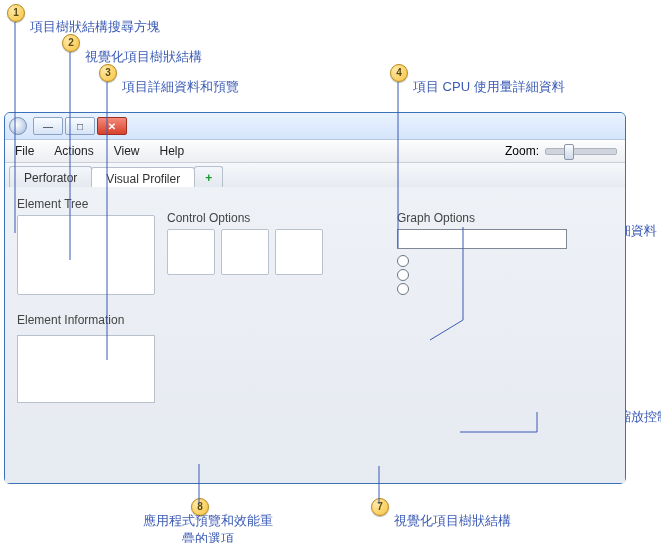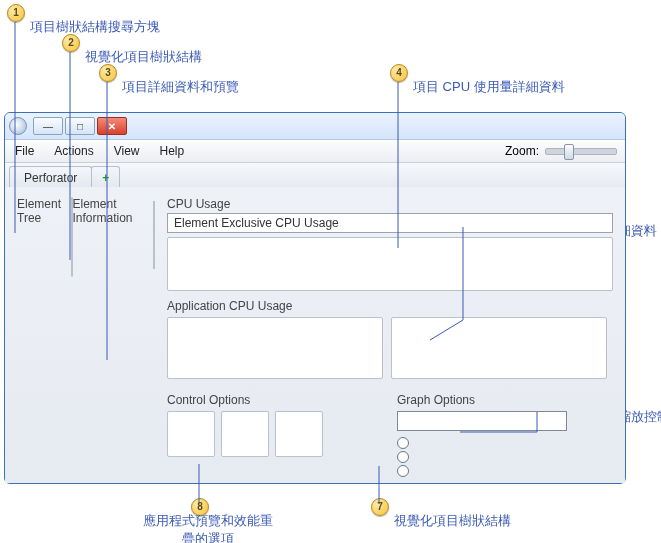--- a/index.html
+++ b/index.html
@@ -107,21 +107,21 @@
 .tab.active { background:#fff; position:relative; top:1px; }
 .tab.plus { color:#199a2e; font-weight:bold; padding:4px 10px; }
 
 .content {
   position:absolute; left:0; right:0; top:74px; bottom:0;
   background: linear-gradient(#eef1f6, #e6eaf1);
   padding: 10px 12px;
 }
 .proc-title { font-size:16px; color:#444; margin:2px 0 10px 0; font-weight:400;}
 .layout { display:flex; gap:12px; }
-.col-left { width: 138px; display:flex; flex-direction:row; }
+.col-left { width: 138px; display:flex; flex-direction:column; }
 .col-right { flex:1; display:flex; flex-direction:column; }
 
 .section-label { font-size:12px; color:#444; margin-bottom:4px; }
 .panel {
   background:#fff; border:1px solid #b9c1cc; border-radius:2px;
 }
 .et-box { height:78px; }
 .ei-box { height:66px; margin-top:4px; background:#fff; border:1px solid #b9c1cc; }
 
 .cpu-group .section-label{margin-bottom:2px;}
@@ -200,46 +200,36 @@
     <div class="zoom">
       <span>Zoom:</span>
       <div class="zoom-track">
         <div class="zoom-thumb"></div>
       </div>
     </div>
   </div>
 
   <div class="tabstrip">
     <div class="tab">Perforator</div>
+    <div class="tab active">Visual Profiler</div>
     <div class="tab plus">+</div>
   </div>
 
   <div class="content">
 
     <div class="layout">
       <div class="col-left">
         <div class="section-label">Element Tree</div>
         <div class="panel et-box"></div>
         <div style="height:18px"></div>
         <div class="section-label">Element Information</div>
         <div class="ei-box"></div>
       </div>
 
       <div class="col-right">
-        <div class="cpu-group">
-          <div class="section-label">CPU Usage</div>
-          <div class="sub-row">Element Exclusive CPU Usage</div>
-          <div class="panel graph-wide"></div>
-
-          <div class="section-label" style="margin-top:8px;">Application CPU Usage</div>
-          <div class="cpu-split">
-            <div class="panel graph-half"></div>
-            <div class="panel graph-half"></div>
-          </div>
-        </div>
 
         <div class="bottom-row">
           <div class="ctrl-opts">
             <div class="section-label">Control Options</div>
             <div class="ctrl-boxes">
               <div class="panel"></div>
               <div class="panel"></div>
               <div class="panel"></div>
             </div>
           </div>

